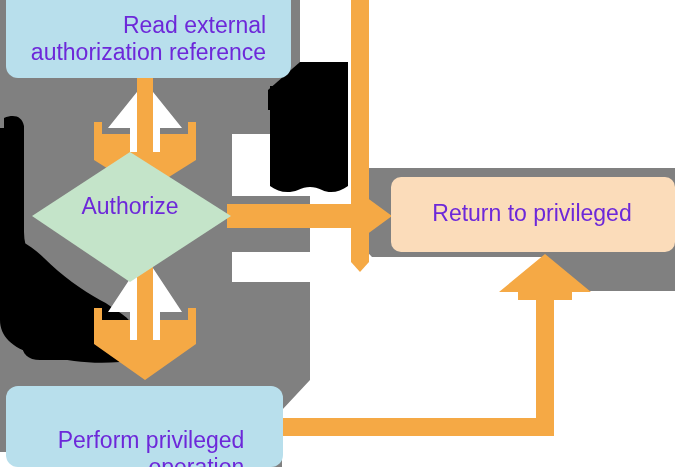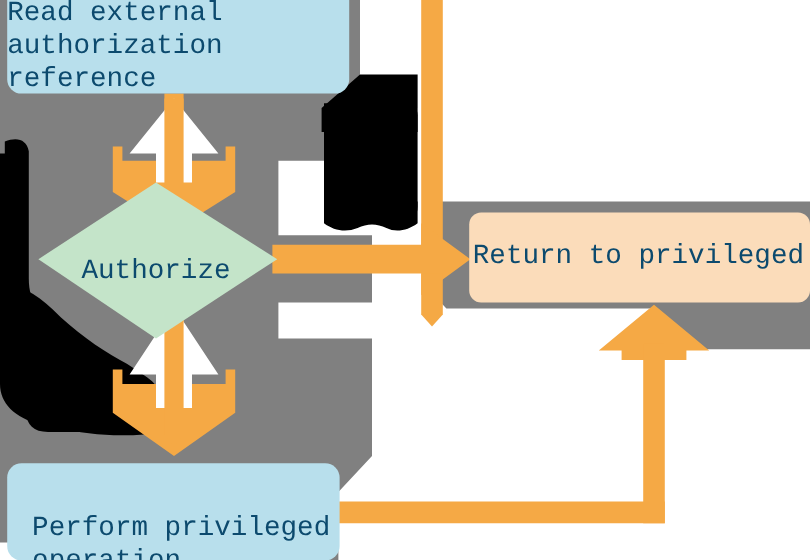--- a/index.html
+++ b/index.html
@@ -3,29 +3,28 @@
 <meta charset="utf-8">
 <style>
   html,body{margin:0;padding:0;background:#ffffff;}
   body{font-family:"Liberation Sans",sans-serif;}
   #stage{position:relative;width:675px;height:467px;overflow:hidden;background:#ffffff;}
   #stage svg{position:absolute;left:0;top:0;}
 
   .node-label{
     position:absolute;
     display:flex;align-items:center;justify-content:center;
-    text-align:left;
-    color:#0c4a6e;
+    text-align:right;
+    color:#6d28d9;
     line-height:1.18;
     pointer-events:none;
     white-space:pre-line;
-    font-family:Liberation Mono, monospace;
   }
   #lbl-read{left:6px;top:0px;width:285px;height:78px;font-size:23px;}
-  #lbl-authorize{left:40px;top:190px;width:180px;height:34px;font-size:23px;margin-top:20px;}
+  #lbl-authorize{left:40px;top:190px;width:180px;height:34px;font-size:23px;}
   #lbl-perform{left:20px;top:388px;width:262px;height:68px;font-size:23px;margin-top:32px;}
   #lbl-return{left:392px;top:178px;width:280px;height:72px;font-size:23px;}
 </style>
 </head>
 <body>
 
 <div id="stage">
 
   <svg width="675" height="467" viewBox="0 0 675 467">
 

